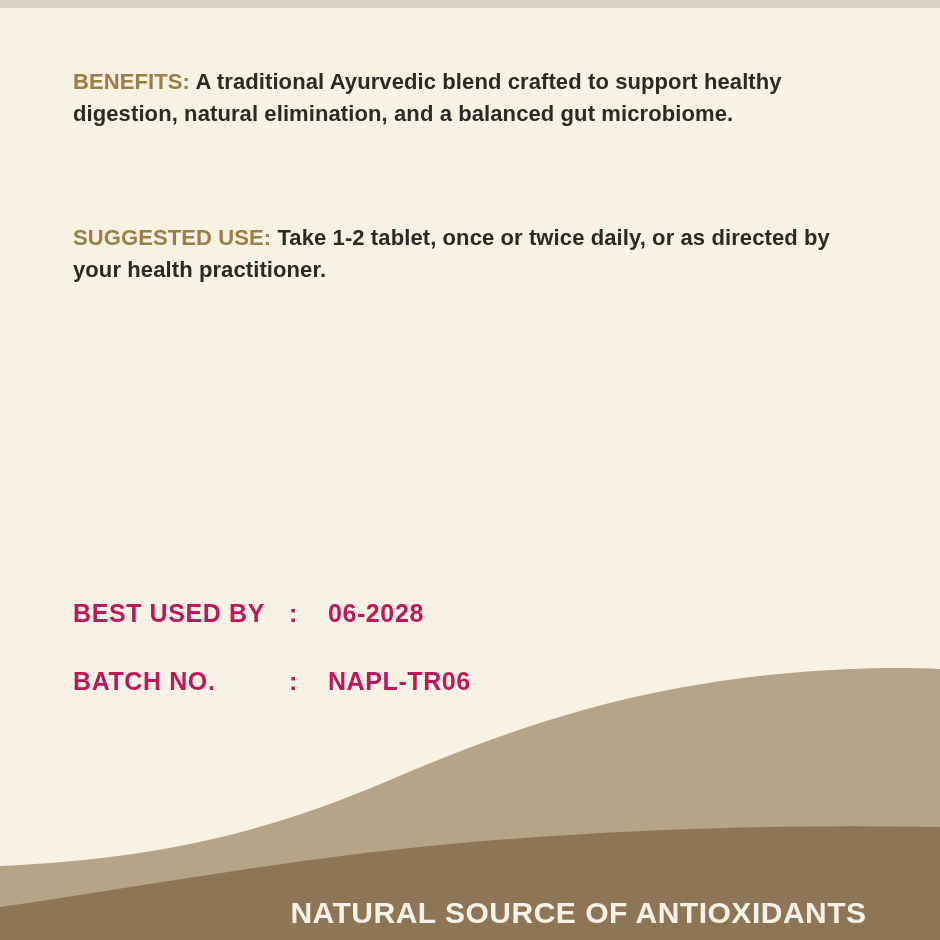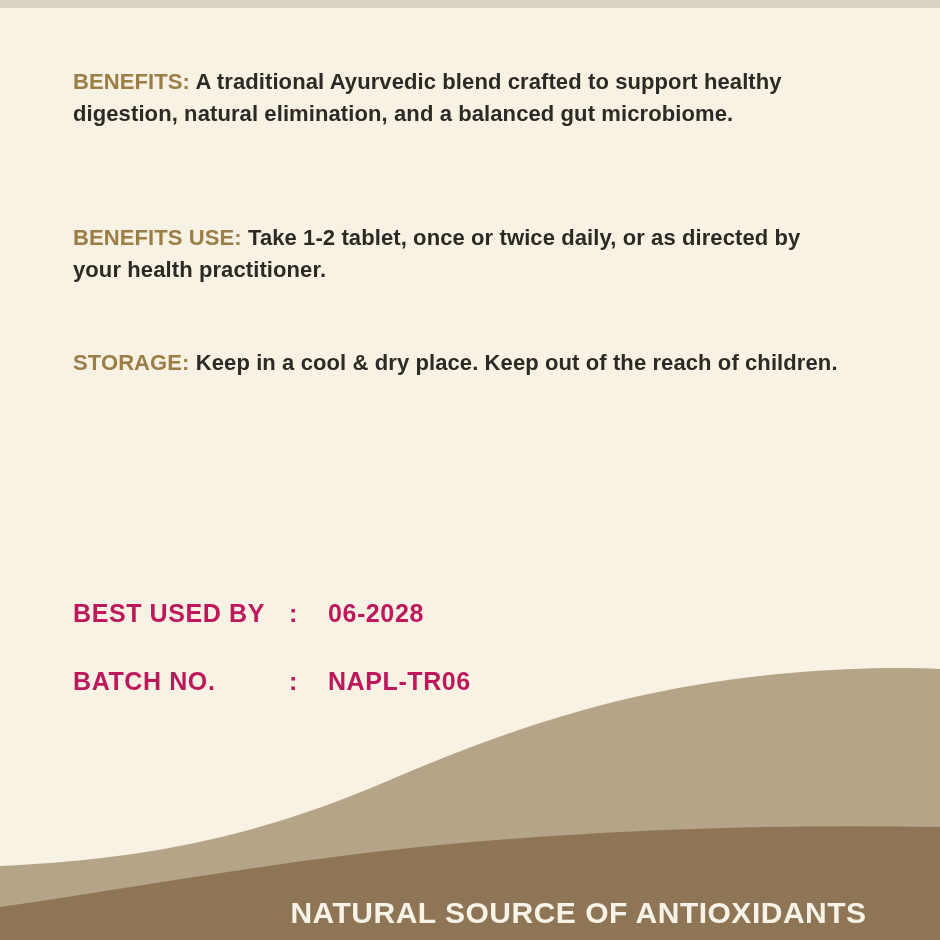--- a/index.html
+++ b/index.html
@@ -71,28 +71,24 @@
 <body>
 
 <div class="page">
 
   <section class="text-block benefits">
     <span class="hd">BENEFITS:</span>
     <span>A traditional Ayurvedic blend crafted to support healthy digestion, natural elimination, and a balanced gut microbiome.</span>
   </section>
 
   <section class="text-block suggested">
-    <span class="hd">BENEFITS USE:</span>
+    <span class="hd">SUGGESTED USE:</span>
     <span>Take 1-2 tablet, once or twice daily, or as directed by your health practitioner.</span>
   </section>
 
-  <section class="text-block storage">
-    <span class="hd">STORAGE:</span>
-    <span>Keep in a cool &amp; dry place. Keep out of the reach of children.</span>
-  </section>
 
 
   <div class="detail-row best">
     <span class="detail-label">BEST USED BY</span>
     <span class="detail-sep">:</span>
     <span class="detail-value">06-2028</span>
   </div>
 
   <div class="detail-row batch">
     <span class="detail-label">BATCH NO.</span>

